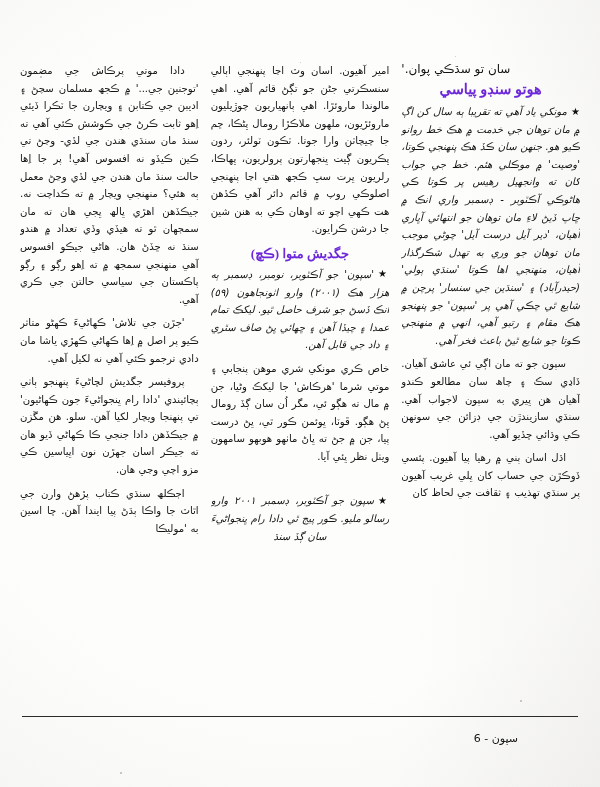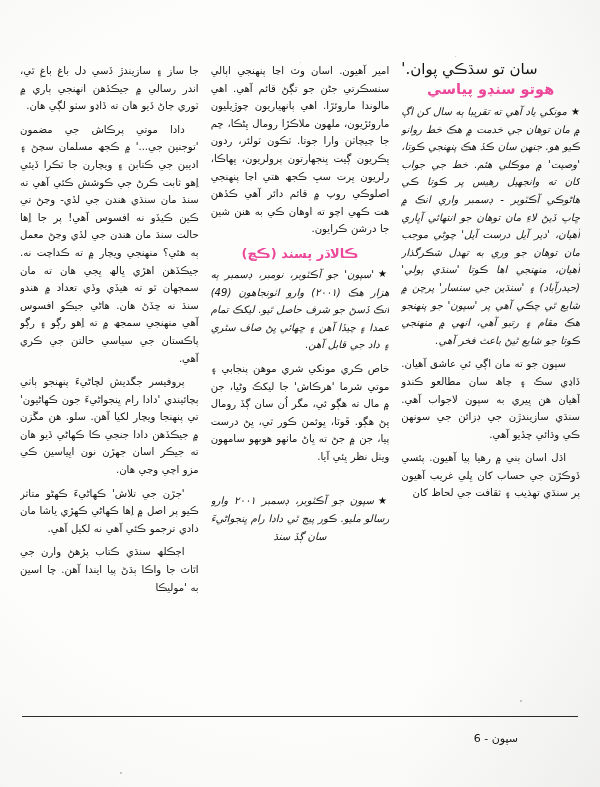--- a/index.html
+++ b/index.html
@@ -89,31 +89,32 @@
     vertical-align: 0.5px;
   }
 
   .heading {
     margin: 5px 0 3px 0;
     font-size: 13px;
     line-height: 19px;
     font-weight: bold;
     text-align: center;
     direction: rtl;
-    color: #ec4899;
+    color: #6d28d9;
     letter-spacing: 0.2px;
+    font-family: Liberation Serif, serif;
   }
   .heading.big {
     font-size: 14.5px;
     margin: 2px 0 4px 0;
   }
 
   .topline {
     margin: 0 0 3px 0;
-    font-size: 15px;
+    font-size: 12px;
     line-height: 15px;
     text-align: left;
     direction: rtl;
     color: #141414;
   }
 
   
   .footer-rule {
     position: absolute;
     left: 22px;
@@ -167,35 +168,34 @@
 
     <p class="para bullet-para"><span class="star">★</span><span>مونکي ياد آهي ته تقريبا ٻه سال کن اڳ ۾ مان توهان جي خدمت ۾ هڪ خط روانو ڪيو هو. جنهن سان ڪڏ هڪ پنهنجي ڪوتا، 'وصيت' ۾ موڪلي هئم. خط جي جواب کان ته وانجهيل رهيس پر ڪوتا ڪي هاڻوڪي آڪٽوبر - ڊسمبر واري انڪ ۾ ڇاپ ڏيڻ لاءِ مان توهان جو انتهائي آڀاري آهيان، 'دير آيل درست آيل' چوڻي موجب مان توهان جو وري به تهدل شڪرگذار آهيان، منهنجي اها ڪوتا 'سنڌي ٻولي' (حيدرآباد) ۽ 'سنڌين جي سنسار' پرچن ۾ شايع ٿي چڪي آهي پر 'سپون' جو پنهنجو هڪ مقام ۽ رتبو آهي، انهي ۾ منهنجي ڪوتا جو شايع ٿيڻ باعث فخر آهي.</span></p>
 
     <p class="para indent">سپون جو ته مان اڳي ئي عاشق آهيان. ڏاڍي سڪ ۽ چاھ سان مطالعو ڪندو آهيان هن ڀيري به سپون لاجواب آهي. سنڌي سازيندڙن جي ڊزائن جي سونهن ڪي وڌائي ڇڏيو آهي.</p>
     <p class="para indent">اڌل اسان ٻني ۾ رهيا پيا آهيون. پئسي ڏوڪڙن جي حساب کان ڀلي غريب آهيون پر سنڌي تهذيب ۽ ثقافت جي لحاظ کان</p>
   </div>
 
   <div class="column">
     <p class="para">امير آهيون. اسان وٽ اڃا پنهنجي اٻالي سنسڪرتي جڻن جو تڳڻ قائم آهي. اهي مالوندا ماروئڙا. اهي ٻانهياريون چوڙيليون ماروئڙيون، ملهون ملاڪڙا رومال ڀڻڪا، ڇم جا چيچاٽن وارا جوتا. ٽڪون ٽولئر، ردون ڀڪريون ڳيت ڀنجهارتون پرولريون، ڀهاڪا، رلريون ڀرت سڀ ڪجھ هتي اڃا پنهنجي اصلوڪي روپ ۾ قائم دائر آهي ڪڏهن هت ڪهي اچو ته اوهان ڪي به هنن شين جا درشن ڪرايون.</p>
 
-    <h2 class="heading">ڪالاڌر پسند (ڪڇ)</h2>
-
-    <p class="para bullet-para"><span class="star">★</span><span>'سپون' جو آڪٽوبر، نومبر، ڊسمبر ٻه هزار هڪ (٢٠٠١) وارو اٺونجاهون (49) انڪ ڏسڻ جو شرف حاصل ٿيو. ليکڪ تمام عمدا ۽ چيڏا آهن ۽ ڇهائي ڀڻ صاف سٿري ۽ داد جي قابل آهن.</span></p>
+    <h2 class="heading">جگديش متوا (ڪڇ)</h2>
+
+    <p class="para bullet-para"><span class="star">★</span><span>'سپون' جو آڪٽوبر، نومبر، ڊسمبر ٻه هزار هڪ (٢٠٠١) وارو اٺونجاهون (٥٩) انڪ ڏسڻ جو شرف حاصل ٿيو. ليکڪ تمام عمدا ۽ چيڏا آهن ۽ ڇهائي ڀڻ صاف سٿري ۽ داد جي قابل آهن.</span></p>
 
     <p class="para">خاص ڪري مونکي شري موهن پنجابي ۽ موتي شرما 'هرڪاش' جا ليکڪ وڻيا، جن ۾ مال ته هڳو ئي، مگر اُن سان ڳڏ رومال ڀڻ هڳو. ڦوٽا، ڀوئمن ڪور ٿي، ڀڻ درست پيا، جن ۾ جڻ ته ڀاڻ ماٺهو هوبهو سامهون ويٺل نظر ڀئي آيا.</p>
 
 
     <p class="para bullet-para last-center"><span class="star">★</span><span>سپون جو آڪٽوبر، ڊسمبر ٢٠٠١ وارو رسالو مليو. ڪور پيج ٿي دادا رام ڀنجواڻيءَ سان ڳڏ سنڌ</span></p>
   </div>
 
   <div class="column">
-    <p class="para">جا ساز ۽ سازيندڙ ڏسي دل باغ باغ ٿي، اندر رسالي ۾ جيڪڏهن انهنجي ٻاري ۾ ٽوري ڄاڻ ڏيو هان ته ڏاڍو سٺو لڳي هان.</p>
     <p class="para indent">دادا موتي پرڪاش جي مضمون 'توجنين جي...' ۾ ڪجھ مسلمان سچڻ ۽ اديبن جي ڪتابن ۽ ويچارن جا ٽڪرا ڏيئي اِهو ثابت ڪرڻ جي ڪوشش ڪئي آهي ته سنڌ مان سنڌي هندن جي لڏي- وڃڻ تي ڪين ڪيڏو نه افسوس آهي! پر جا اِها حالت سنڌ مان هندن جي لڏي وڃڻ معمل ٻه هئي؟ منهنجي ويچار ۾ ته ڪداچت نه. جيڪڏهن اهڙي ڀالھ ڀجي هان ته مان سمڄهان ٿو ته هيڏي وڏي تعداد ۾ هندو سنڌ نه ڇڏڻ هان. هاڻي جيڪو افسوس آهي منهنجي سمجھ ۾ ته اِهو رڳو ۽ رڳو پاڪستان جي سياسي حالتن جي ڪري آهي.</p>
+    <p class="para indent">'جڙن جي تلاش' ڪهاڻيءَ ڪهڻو متاثر ڪيو پر اصل ۾ اِها ڪهاڻي ڪهڙي ياشا مان دادي ترجمو ڪئي آهي نه لکيل آهي.</p>
     <p class="para indent">پروفيسر جگديش لڇاڻيءَ پنهنجو ٻاٺي ٻچائيندي 'دادا رام ڀنجواڻيءَ جون ڪهاڻيون' تي پنهنجا ويچار لکيا آهن. سلو. هن مڱزن ۾ جيڪڏهن دادا جنجي ڪا ڪهاڻي ڏيو هان ته جيڪر اسان جهڙن نون اڀياسين ڪي مزو اچي وڃي هان.</p>
-    <p class="para indent">'جڙن جي تلاش' ڪهاڻيءَ ڪهڻو متاثر ڪيو پر اصل ۾ اِها ڪهاڻي ڪهڙي ياشا مان دادي ترجمو ڪئي آهي نه لکيل آهي.</p>
     <p class="para indent">اڄڪلھ سنڌي ڪتاب پڙهڻ وارن جي اٿاٽ جا واڪا ٻڌڻ پيا ايندا آهن. ڇا اسين به 'موليڪا</p>
   </div>
 
 </div>
 
 <div class="footer-rule"></div>
 
 <div class="footer-bar">
   <span class="footer-text">سپون - 6</span>
 </div>

